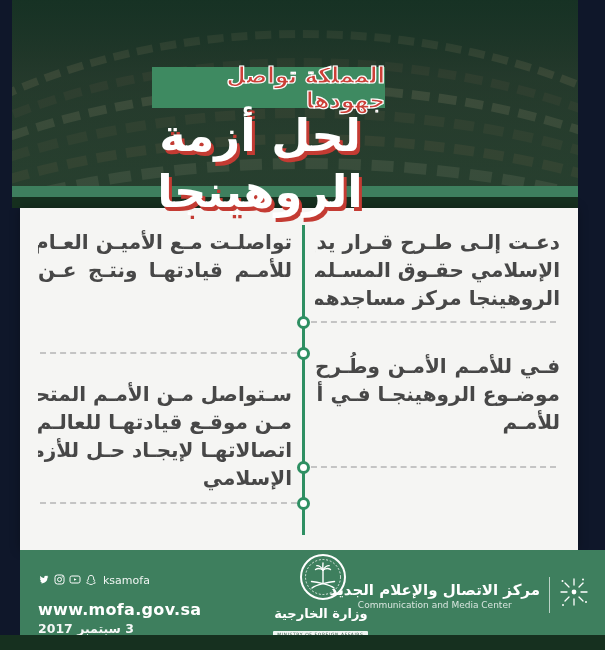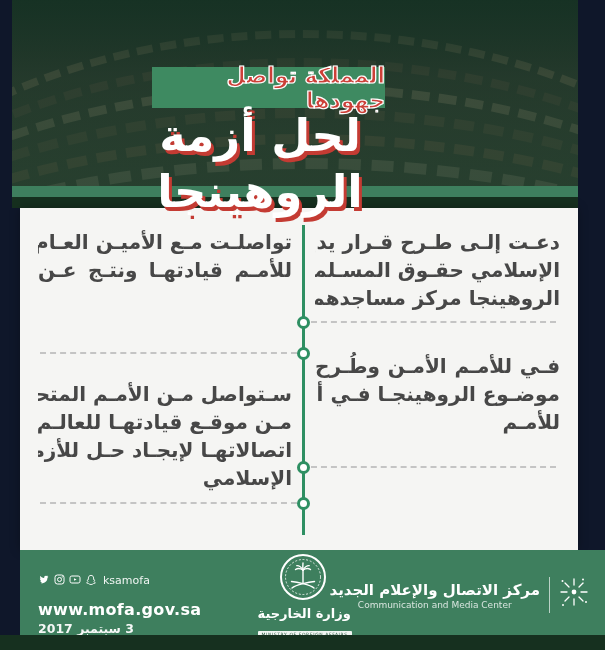--- a/index.html
+++ b/index.html
@@ -50,21 +50,21 @@
 
   
   .footer{position:absolute;left:20px;top:550px;width:585px;height:85px;background:#3e7f5e;color:#fff;}
   .f-left{position:absolute;left:18px;top:24px;}
   .social-row{display:flex;align-items:flex-start;gap:4px;height:14px;}
   .social-row svg{display:block;}
   .handle{font-size:11px;opacity:.92;margin-right:2px;margin-left:2px;}
   .website{font-size:16px;font-weight:bold;letter-spacing:.3px;margin-top:12px;}
   .date{font-size:12.5px;direction:rtl;text-align:left;margin-top:2px;font-weight:bold;opacity:.95;}
 
-  .f-center{position:absolute;left:50%;transform:translateX(-50%);top:2px;width:110px;text-align:left;}
+  .f-center{position:absolute;left:50%;transform:translateX(-50%);top:2px;width:110px;text-align:right;}
   .moniker-ar{font-size:13px;font-weight:bold;margin-top:-2px;letter-spacing:1px;}
   .moniker-ribbon{display:inline-block;background:rgba(255,255,255,.92);color:#2c5b43;
                   font-size:4.5px;letter-spacing:.6px;padding:1px 4px;margin-top:2px;border-radius:1px;}
 
   .f-right{position:absolute;right:16px;top:26px;display:flex;align-items:center;gap:9px;}
   .cmc-text{text-align:center;}
   .cmc-ar{font-size:15px;font-weight:bold;direction:rtl;}
   .cmc-en{font-size:9px;opacity:.8;margin-top:1px;}
   .cmc-divider{width:1px;height:36px;background:rgba(255,255,255,.65);}
 

